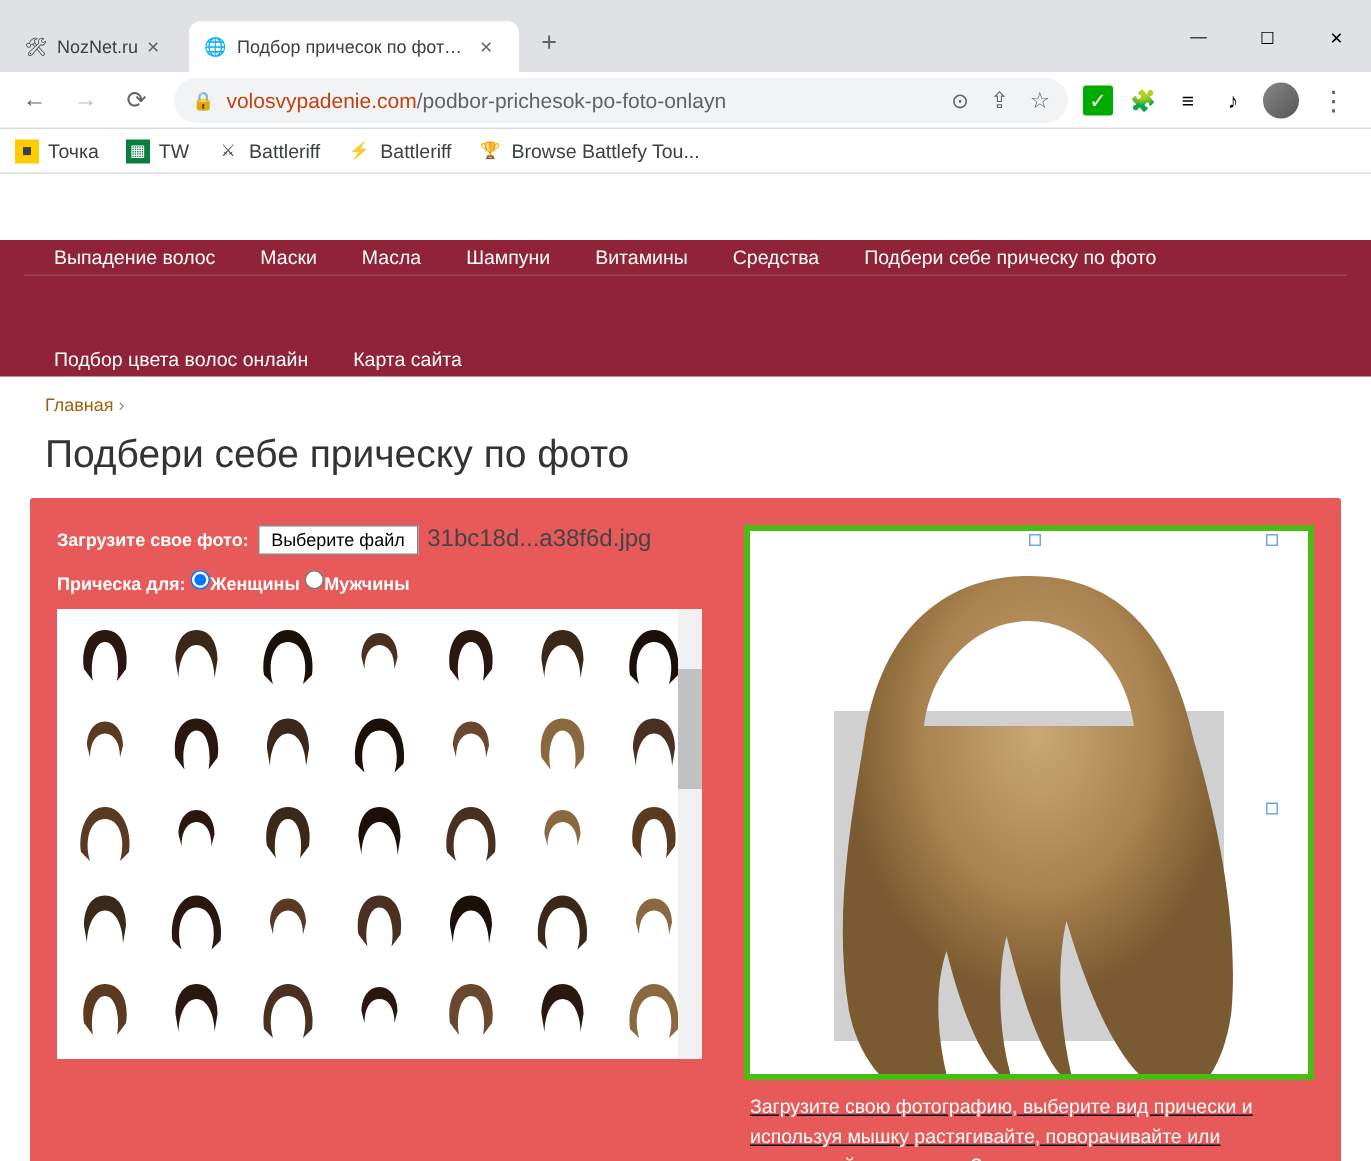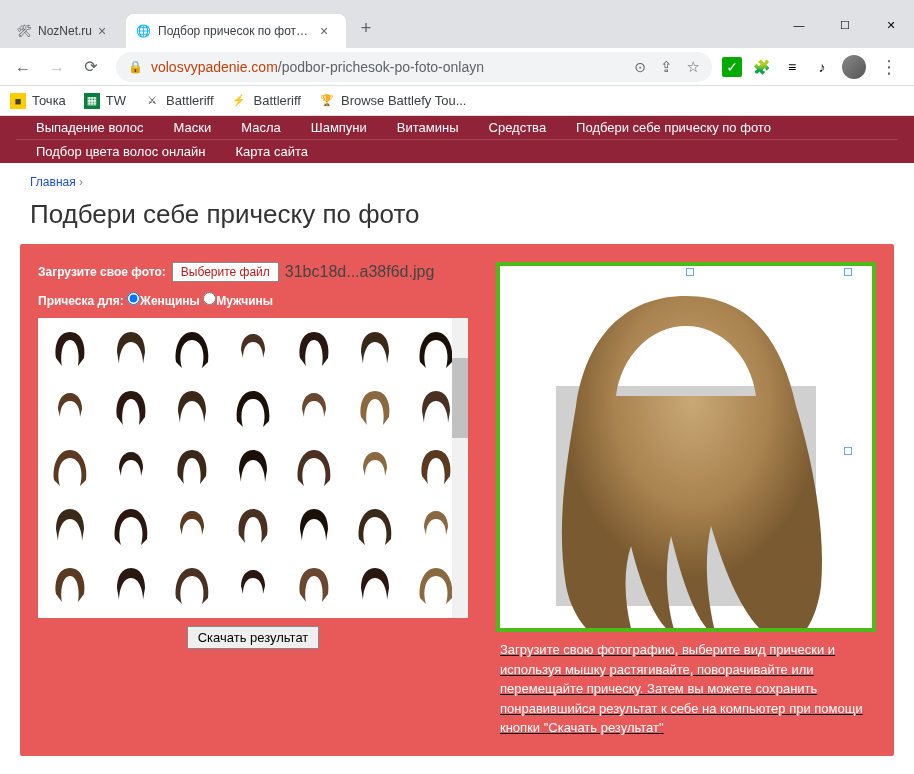--- a/index.html
+++ b/index.html
@@ -33,35 +33,35 @@
 .menu-dots { font-size: 18px; color: #5f6368; padding: 0 4px; }
 
 
 .bookmarks { background: #fff; height: 30px; display: flex; align-items: center; padding: 0 10px; gap: 18px; font-size: 13px; color: #3c4043; border-bottom: 1px solid #dadce0; }
 .bm { display: flex; align-items: center; gap: 6px; }
 .bm-icon { width: 16px; height: 16px; display: flex; align-items: center; justify-content: center; font-size: 11px; }
 
 
 .page { height: calc(774px - 48px - 38px - 30px); overflow: hidden; background: #fff; }
 .header-band { background: #912338; color: #fff; font-size: 13px; padding: 0 16px; }
-.header-row { display: flex; gap: 30px; padding: 4px 20px; border-bottom: 1px solid rgba(255,255,255,0.15); }
+.header-row { display: flex; gap: 30px; padding: 4px 20px; border-bottom: 1px solid rgba(255,255,255,0.15); margin-top: 44px; }
 .header-row span { white-space: nowrap; }
 
 .breadcrumb { padding: 12px 30px 0; font-size: 12px; color: #888; }
-.breadcrumb a { color: #1d4ed8; text-decoration: none; margin-top: 46px; }
+.breadcrumb a { color: #a16207; text-decoration: none; margin-top: 46px; }
 
 h1.page-title { font-size: 26px; font-weight: 400; color: #333; padding: 10px 30px 14px; }
 
 .red-panel { background: #e85a5a; margin: 0 20px; padding: 18px; display: flex; gap: 28px; border-radius: 2px; justify-content: center; }
 
 .left-col { flex: 0 0 430px; }
 .right-col { flex: 1; text-decoration: underline; }
 
 .upload-row { color: #fff; font-size: 12px; font-weight: bold; margin-bottom: 10px; display: flex; align-items: center; gap: 6px; }
-.file-btn { background: #fff; color: #b91c1c; border: 1px solid #888; padding: 2px 8px; font-size: 12px; font-weight: normal; }
+.file-btn { background: #fff; color: #000000; border: 1px solid #888; padding: 2px 8px; font-size: 12px; font-weight: normal; }
 .file-name { font-weight: normal; font-size: 16px; color: #444; }
 
 .gender-row { color: #fff; font-size: 12px; font-weight: bold; margin-bottom: 10px; }
 .gender-row label { font-weight: bold; }
 
 .hair-grid-wrap { background: #fff; position: relative; height: 300px; overflow: hidden; }
 .hair-grid { display: grid; grid-template-columns: repeat(7, 1fr); gap: 3px; padding: 3px; }
 .hair-item { width: 57px; height: 56px; display: flex; align-items: center; justify-content: center; }
 .hair-shape { width: 42px; height: 42px; }
 .sb { position: absolute; right: 0; top: 0; width: 16px; height: 100%; background: #f1f1f1; }
@@ -361,21 +361,20 @@
             <div class="hair-item">
               <svg class="hair-shape" viewBox="0 0 40 42">
                 <path fill="#8a6840" d="M20 4 C 8 4 2 20 4 34 L 10 40 C 6 26 10 12 20 12 C 30 12 34 26 30 40 L 36 34 C 38 20 32 4 20 4 Z"></path>
               </svg>
             </div>
           </div>
         <div class="sb">
             <div class="sb-thumb"></div>
           </div>
       </div>
-      <button class="download-btn">Скачать результат</button>
     </div>
 
     <div class="right-col">
       <div class="preview-box">
         <div class="preview-person">
           <div class="person-bg"></div>
           <div class="face"></div>
         </div>
         <svg class="hair-overlay" viewBox="0 0 320 380">
           <defs>

